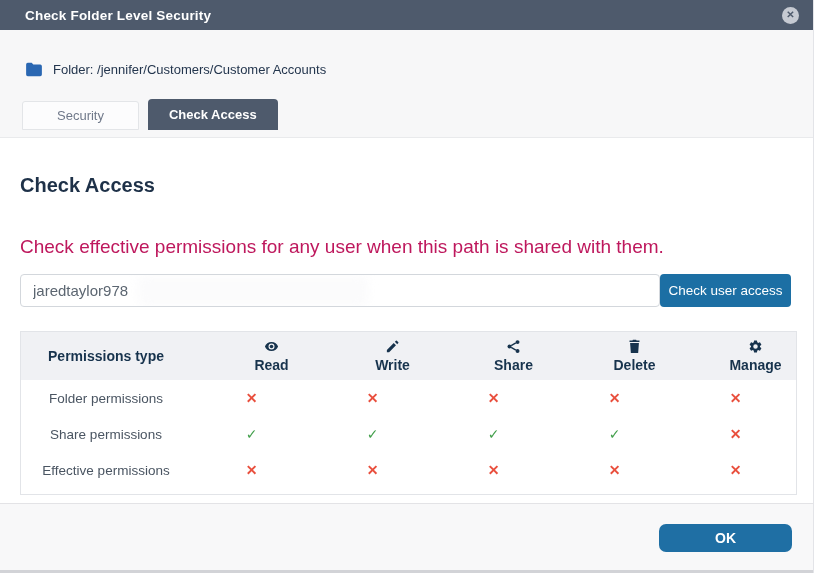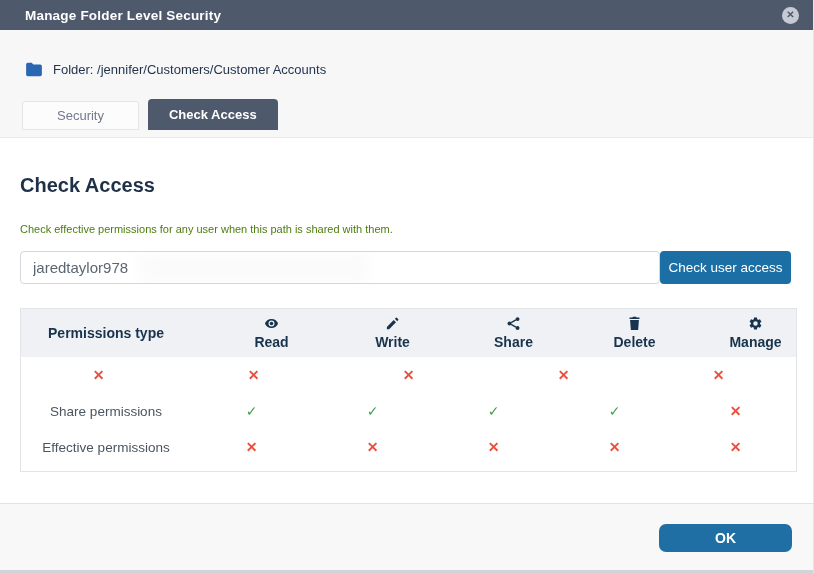--- a/index.html
+++ b/index.html
@@ -95,23 +95,23 @@
     background: #ffffff;
     padding: 0 16px 0 20px;
   }
   .page-heading {
     margin-top: 36px;
     font-size: 20px;
     font-weight: 700;
     color: #1e3148;
   }
   .description {
-    margin-top: 26px;
-    font-size: 11px;
-    color: #4d7c0f;
+    margin-top: 39px;
+    font-size: 19px;
+    color: #be185d;
   }
   .input-row {
     margin-top: 16px;
     display: flex;
   }
   .user-input-wrap {
     position: relative;
     width: 640px;
     height: 33px;
     border: 1px solid #d3d7dc;
@@ -223,21 +223,21 @@
     font-size: 14px;
     font-weight: 700;
     background: #1f6fa4;
     border-radius: 7px;
   }
 </style>
 </head>
 <body>
 
 <div class="titlebar">
-  <span class="titlebar-title">Manage Folder Level Security</span>
+  <span class="titlebar-title">Check Folder Level Security</span>
   <span class="close-btn">✕</span>
 </div>
 
 <div class="top-section">
   <div class="folder-row">
     <span>
       <svg class="folder-icon-svg" viewBox="0 0 24 20">
         <path d="M1.5 3.2A2.2 2.2 0 0 1 3.7 1h5.2l2.2 2.3h9.2a2.2 2.2 0 0 1 2.2 2.2v11.3a2.2 2.2 0 0 1-2.2 2.2H3.7a2.2 2.2 0 0 1-2.2-2.2V3.2z" fill="#2a67b2"></path>
       </svg>
     </span>
@@ -314,20 +314,21 @@
           <svg viewBox="0 0 24 24">
               <path d="M19.14 12.94c.04-.3.06-.61.06-.94s-.02-.64-.07-.94l2.03-1.58a.49.49 0 0 0 .12-.61l-1.92-3.32a.49.49 0 0 0-.59-.22l-2.39.96a7.03 7.03 0 0 0-1.62-.94l-.36-2.54a.48.48 0 0 0-.48-.41h-3.84c-.24 0-.43.17-.47.41l-.36 2.54c-.59.24-1.13.57-1.62.94l-2.39-.96a.48.48 0 0 0-.59.22L2.74 8.87c-.12.21-.08.47.12.61l2.03 1.58c-.05.3-.09.63-.09.94s.02.64.07.94l-2.03 1.58a.49.49 0 0 0-.12.61l1.92 3.32c.12.22.37.29.59.22l2.39-.96c.5.38 1.03.7 1.62.94l.36 2.54c.05.24.24.41.48.41h3.84c.24 0 .44-.17.47-.41l.36-2.54c.59-.24 1.13-.56 1.62-.94l2.39.96c.22.08.47 0 .59-.22l1.92-3.32c.12-.22.07-.47-.12-.61l-2.01-1.58zM12 15.6A3.6 3.6 0 1 1 12 8.4a3.6 3.6 0 0 1 0 7.2z"></path>
             </svg>
         </span>
         <span class="col-head-label">Manage</span>
       </div>
     </div>
 
     <div class="perm-body">
       <div class="perm-row">
+        <div class="cell-first">Folder permissions</div>
         <div class="cell-col">
             <span class="mark mark-x">✕</span>
           </div>
         <div class="cell-col">
             <span class="mark mark-x">✕</span>
           </div>
         <div class="cell-col">
             <span class="mark mark-x">✕</span>
           </div>
         <div class="cell-col">

